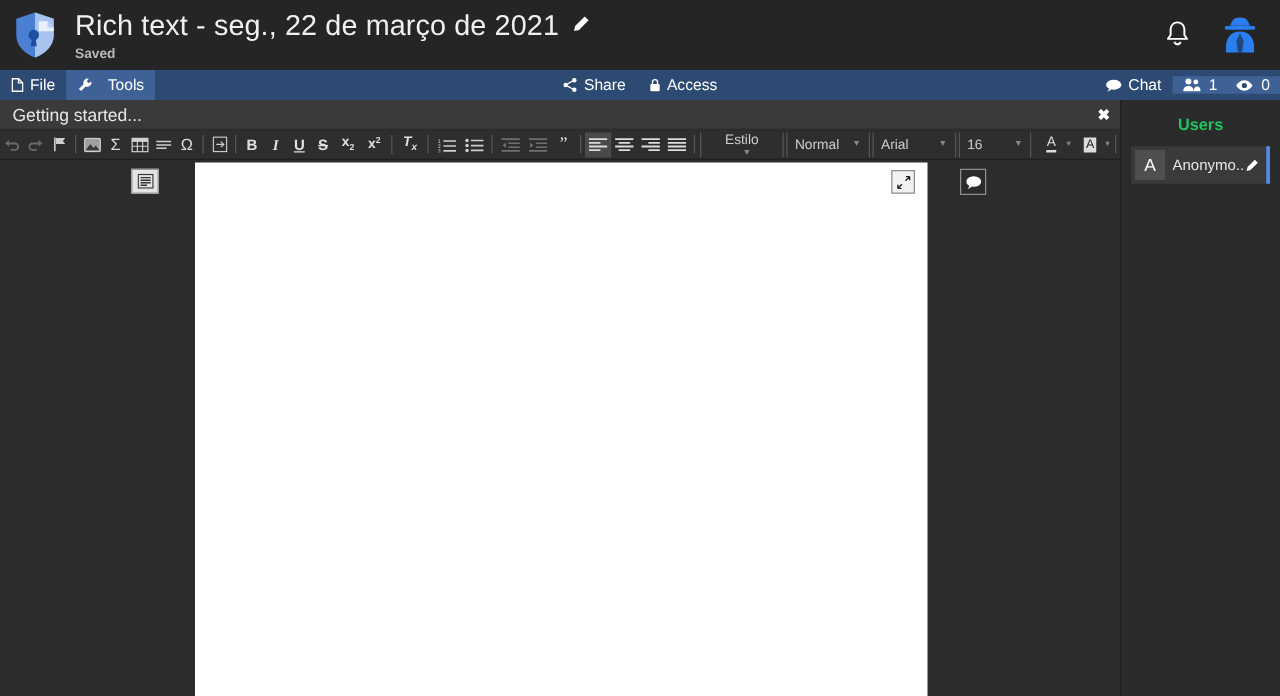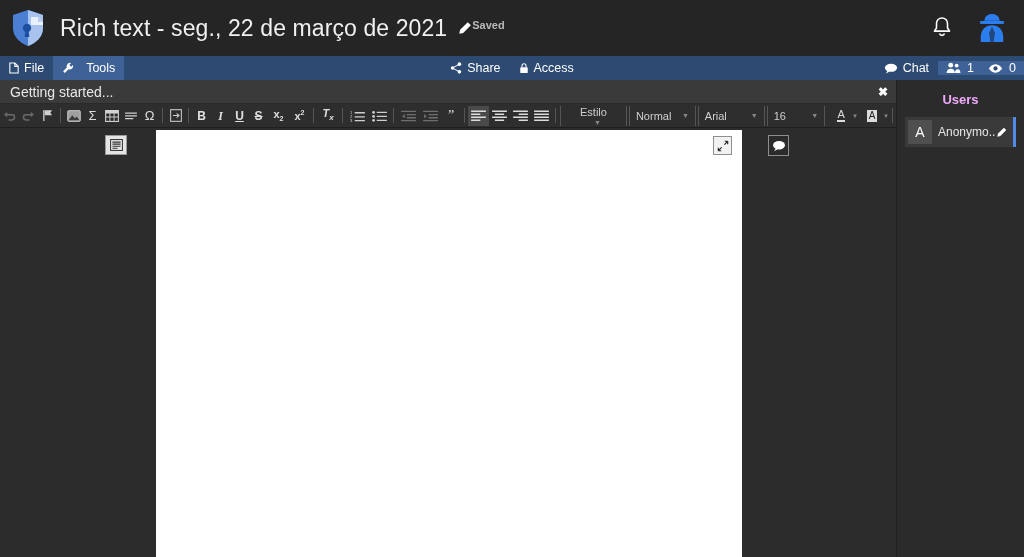--- a/index.html
+++ b/index.html
@@ -18,21 +18,21 @@
     background: #252525;
     display: flex; align-items: center;
     position: relative;
   }
   .logo-wrap {
     width: 56px; height: 56px;
     display: flex; align-items: center; justify-content: center;
     flex: 0 0 56px;
   }
   .shield { display:block; }
-  .title-block { display: flex; flex-direction: row; justify-content: flex-end; margin-left: 4px; }
+  .title-block { display: flex; flex-direction: column; justify-content: flex-end; margin-left: 4px; }
   .doc-title-row { display: flex; align-items: center; gap: 10px; }
   .doc-title {
     font-size: 23px; color: #f0f0f0; font-weight: 400;
     line-height: 26px; letter-spacing: .1px; white-space: nowrap;
   }
   .pencil-btn { background: none; border: none; cursor: pointer; display:flex; align-items:center; padding:0; }
   .saved-txt { font-size: 11px; color: #b9b9b9; line-height: 14px; margin-top: 3px; font-weight: bold;}
   .topbar-right {
     position: absolute; right: 0; top: 0; height: 56px;
     display: flex; align-items: center; gap: 6px; padding-right: 10px;
@@ -144,21 +144,21 @@
     background: #2b2b2b; border: 1px solid #8e8e8e; cursor: pointer;
   }
 
   
   .users-panel {
     position: absolute; right: 0; top: 80px; width: 128px; bottom: 0;
     background: #2b2b2b;
     border-left: 1px solid #202020;
   }
   .users-title {
-    color: #f0abfc; font-size: 13px; font-weight: bold;
+    color: #22c55e; font-size: 13px; font-weight: bold;
     text-align: center; padding: 12px 0 10px 0;
   }
   .user-row {
     display: flex; align-items: center;
     margin: 0 8px; height: 30px;
     background: #3a3a3a;
     border-right: 3px solid #4f8ae8;
     cursor: pointer;
   }
   .user-avatar {

